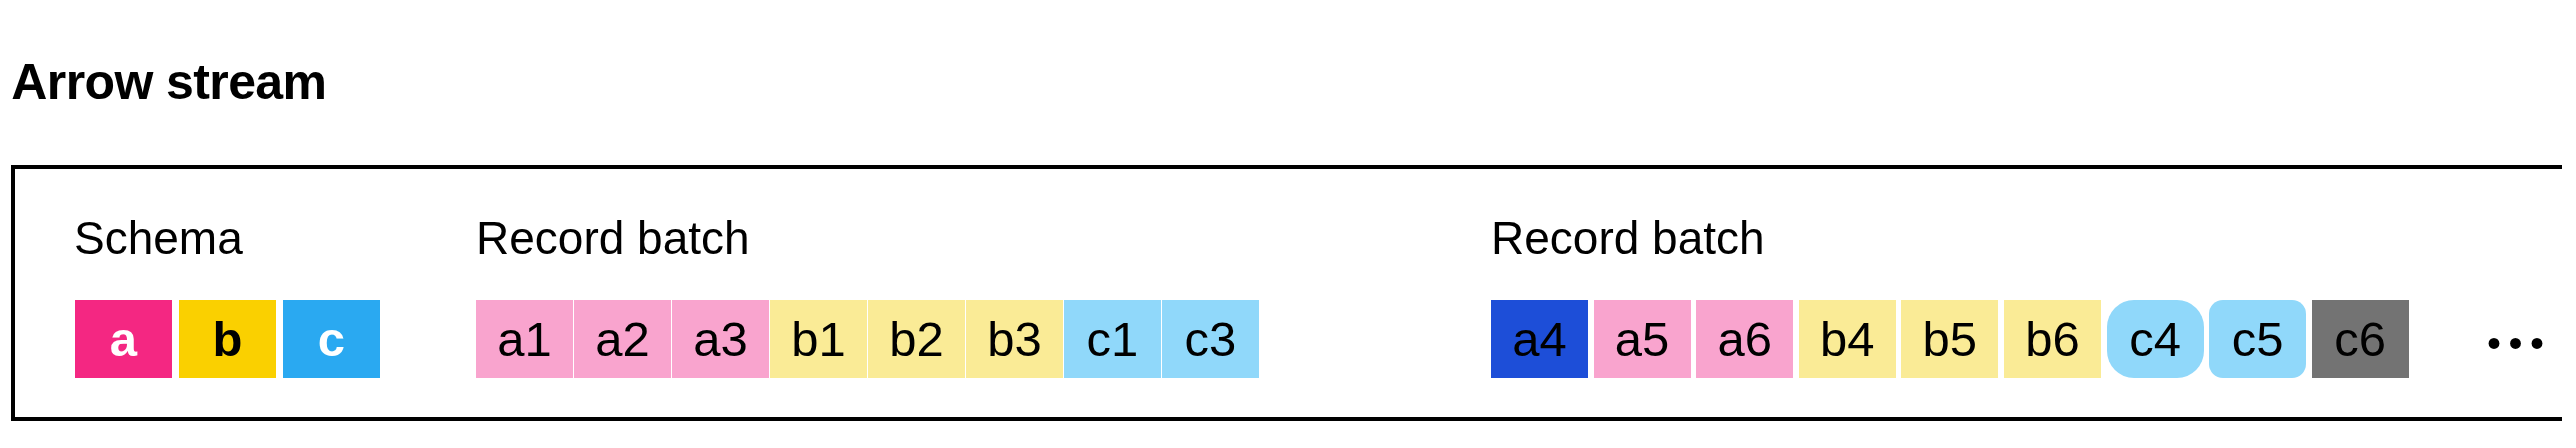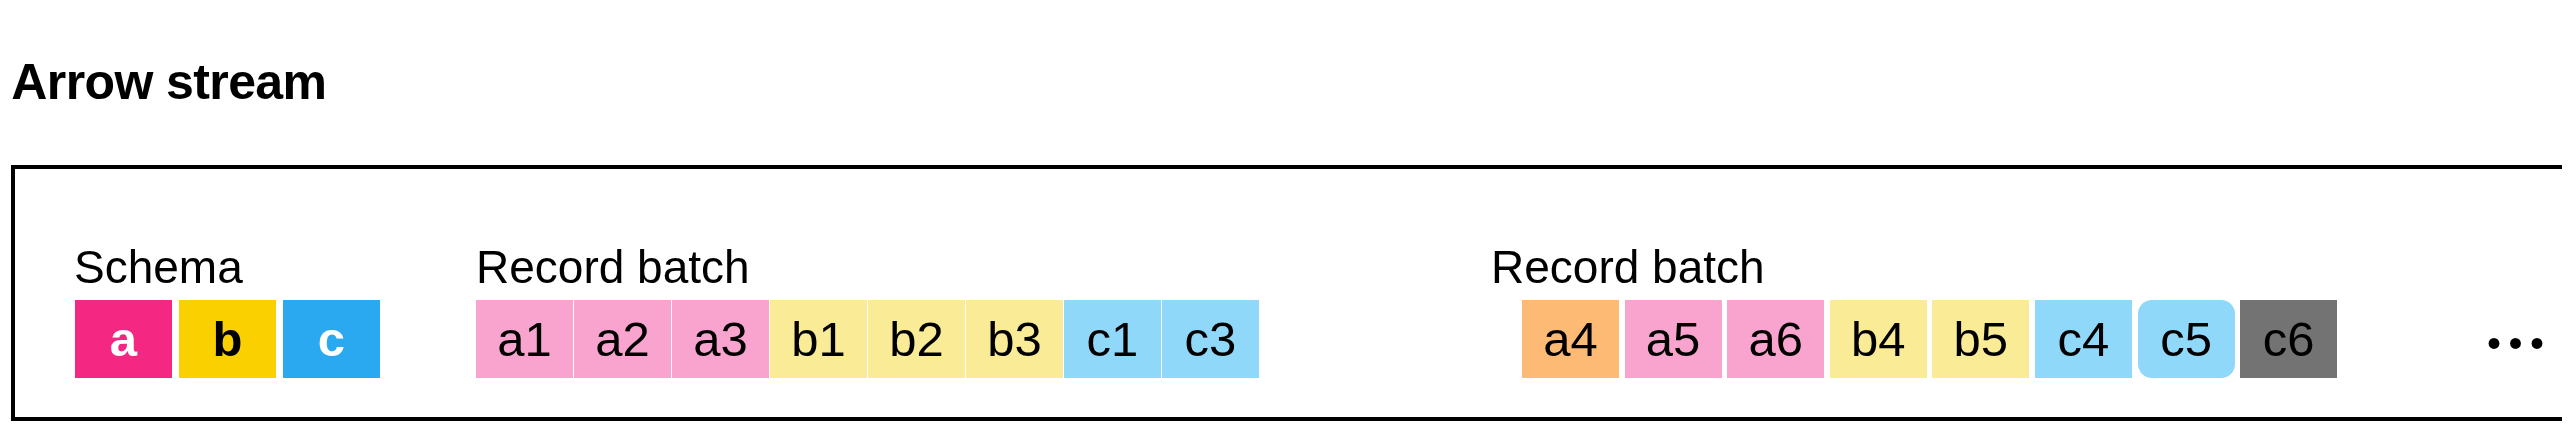--- a/index.html
+++ b/index.html
@@ -23,21 +23,20 @@
     width: 2551px; height: 256px;
     box-sizing: border-box;
     border: 4.4px solid #000;
     border-right: none;
   }
 
   .group-label {
     position: absolute; top: 203px;
     font-size: 46px; font-weight: 400; line-height: 1;
     white-space: nowrap;
-    margin-top: 29px;
   }
   .label-schema  { left: 74px; }
   .label-batch-1 { left: 476px; }
   .label-batch-2 { left: 1491px; }
 
   .row { position: absolute; top: 288px; display: flex; }
   .row-schema  { left: 75px;  gap: 6.9px; }
   .row-batch-1 { left: 476px;  gap: 1px; }
   .row-batch-2 { left: 1491px; gap: 5.6px; }
 
@@ -80,26 +79,27 @@
     <div class="cell" style="background-color: rgb(249, 164, 206);">a3</div>
     <div class="cell" style="background-color: rgb(250, 235, 150);">b1</div>
     <div class="cell" style="background-color: rgb(250, 235, 150);">b2</div>
     <div class="cell" style="background-color: rgb(250, 235, 150);">b3</div>
     <div class="cell" style="background-color: rgb(144, 216, 250);">c1</div>
     <div class="cell" style="background-color: rgb(144, 216, 250);">c3</div>
   </div>
 
   <div class="group-label label-batch-2" style="color: rgb(0, 0, 0);">Record batch</div>
   <div class="row row-batch-2">
-    <div class="cell" style="background-color: #fdba74; margin-left: 31px;">a4</div>
+    <div class="cell" style="background-color: #1d4ed8;">a4</div>
     <div class="cell" style="background-color: rgb(249, 164, 206);">a5</div>
     <div class="cell" style="background-color: rgb(249, 164, 206);">a6</div>
     <div class="cell" style="background-color: rgb(250, 235, 150);">b4</div>
     <div class="cell" style="background-color: rgb(250, 235, 150);">b5</div>
-    <div class="cell" style="background-color: rgb(144, 216, 250);">c4</div>
+    <div class="cell" style="background-color: rgb(250, 235, 150);">b6</div>
+    <div class="cell" style="background-color: rgb(144, 216, 250); border-radius: 27px;">c4</div>
     <div class="cell" style="background-color: rgb(144, 216, 250); border-radius: 14px;">c5</div>
     <div class="cell" style="background-color: #737373;">c6</div>
   </div>
 
   <div class="ellipsis" style="color: rgb(0, 0, 0);">•••</div>
 
 </div>
 
 
 </body></html>

